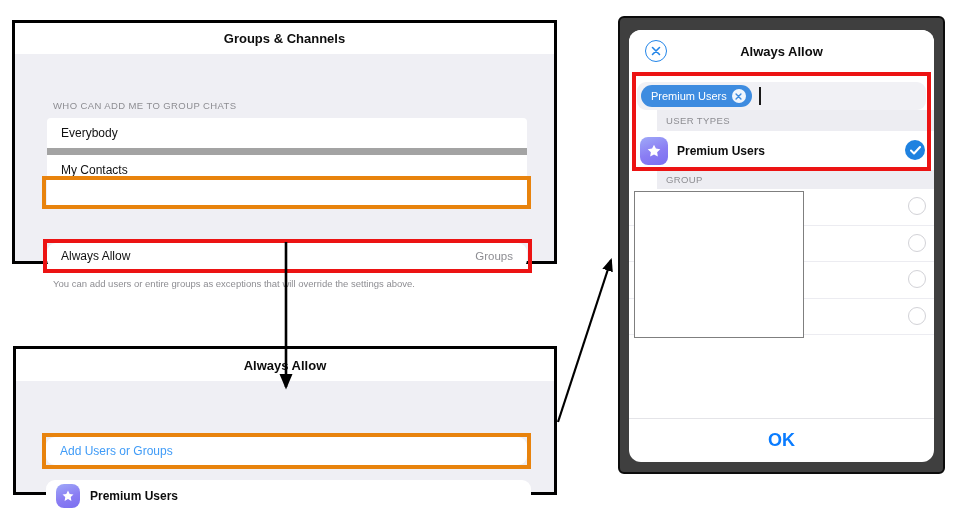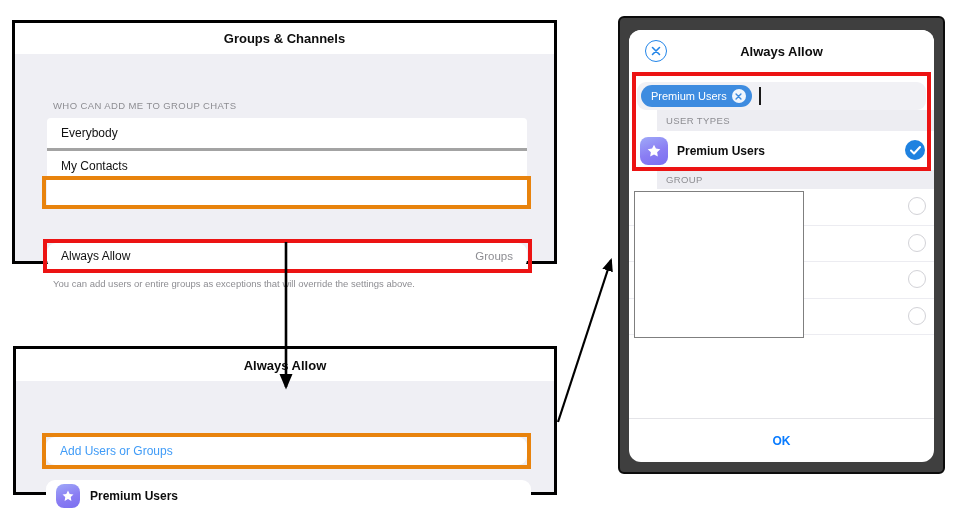--- a/index.html
+++ b/index.html
@@ -26,21 +26,21 @@
   .star-icon{border-radius:8px;background:linear-gradient(160deg,#9fa9f8 0%,#8a7df3 55%,#7a6ef0 100%);
              display:flex;align-items:center;justify-content:center;}
 
   
   .panel-groups{left:12px;top:20px;width:545px;height:244px;}
   .pa-header{height:31px;}
   .pa-body{top:31px;}
   .pa-sec{left:38px;top:46px;}
   .pa-card1{left:32px;top:64px;width:480px;height:90px;}
   .opt-row{height:30px;display:flex;align-items:center;padding:0 12px 0 14px;position:relative;}
-  .opt-row + .opt-row{border-top:3px solid #a3a3a3;}
+  .opt-row + .opt-row{border-top:7px solid #a3a3a3;}
   .opt-check{position:absolute;right:12px;top:5px;}
   .pa-hl-nobody{left:27px;top:122px;width:489px;height:33px;}
   .pa-foot1{left:38px;top:161px;}
   .pa-hl-always{left:28px;top:185px;width:489px;height:34px;}
   .pa-card2{left:32px;top:189px;width:480px;height:26px;border-radius:9px;
             display:flex;align-items:center;justify-content:space-between;padding:0 14px;}
   .premium-value{font-size:11.5px;color:#8d8d92;}
   .pa-foot2{left:38px;top:224px;}
 
   
@@ -81,21 +81,21 @@
   .m-star{width:28px;height:28px;}
   .m-check{position:absolute;right:9px;top:9px;}
   .m-band-chats{top:140px;height:19px;}
   .m-chats{position:absolute;top:159px;left:0;right:0;height:160px;background:#fff;}
   .chat-row{height:35.5px;border-bottom:1px solid #ececf1;position:relative;}
   .chat-radio{position:absolute;right:8px;top:8px;}
   .redact{position:absolute;left:5px;top:161px;width:170px;height:147px;background:#fff;
           border:1px solid #7f7f7f;box-sizing:border-box;z-index:5;}
   .ok-divider{position:absolute;left:0;right:0;top:388px;background:#e4e4e8;height:1px;}
   .ok-area{position:absolute;left:0;right:0;top:389px;height:43px;display:flex;align-items:center;justify-content:center;}
-  .ok-label{color:#0a7cff;font-size:12px;font-weight:bold;}
+  .ok-label{color:#0a7cff;font-size:18px;font-weight:bold;}
 
   .arrows{position:absolute;inset:0;z-index:40;pointer-events:none;}
 </style>
 </head>
 <body>
 
 <div class="stage">
 
   <div class="panel panel-groups">
     <div class="panel-header pa-header">

